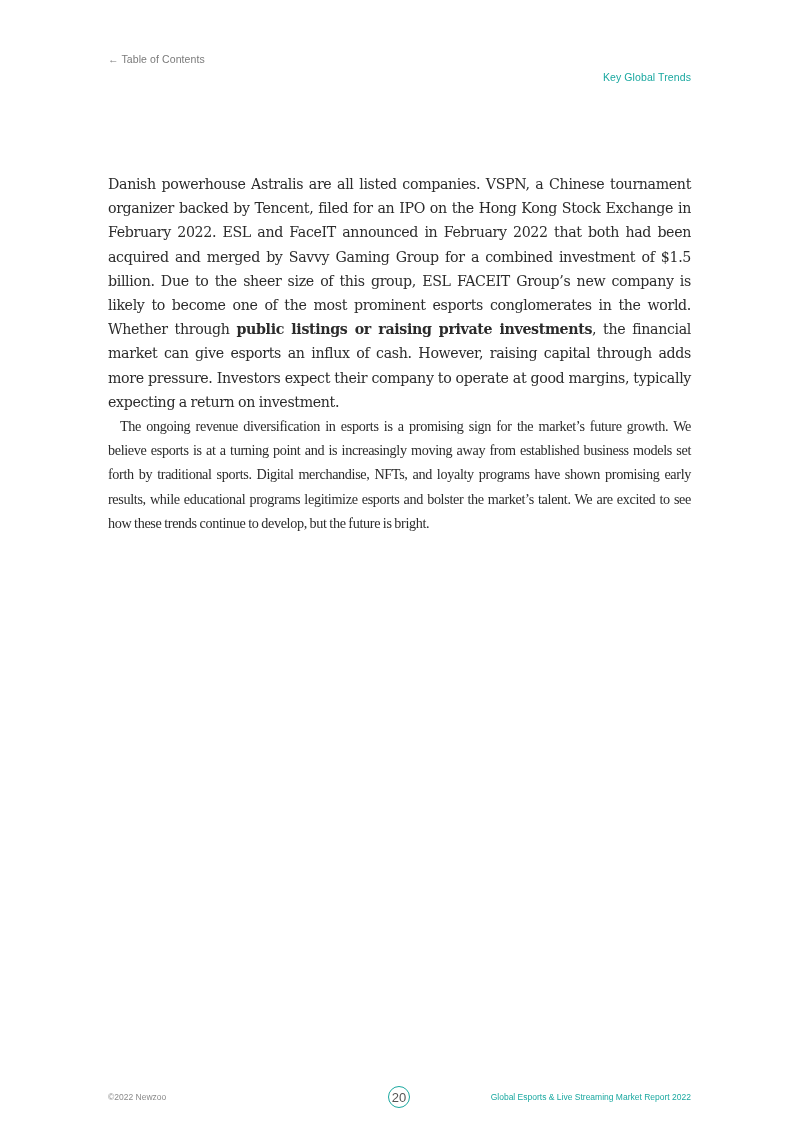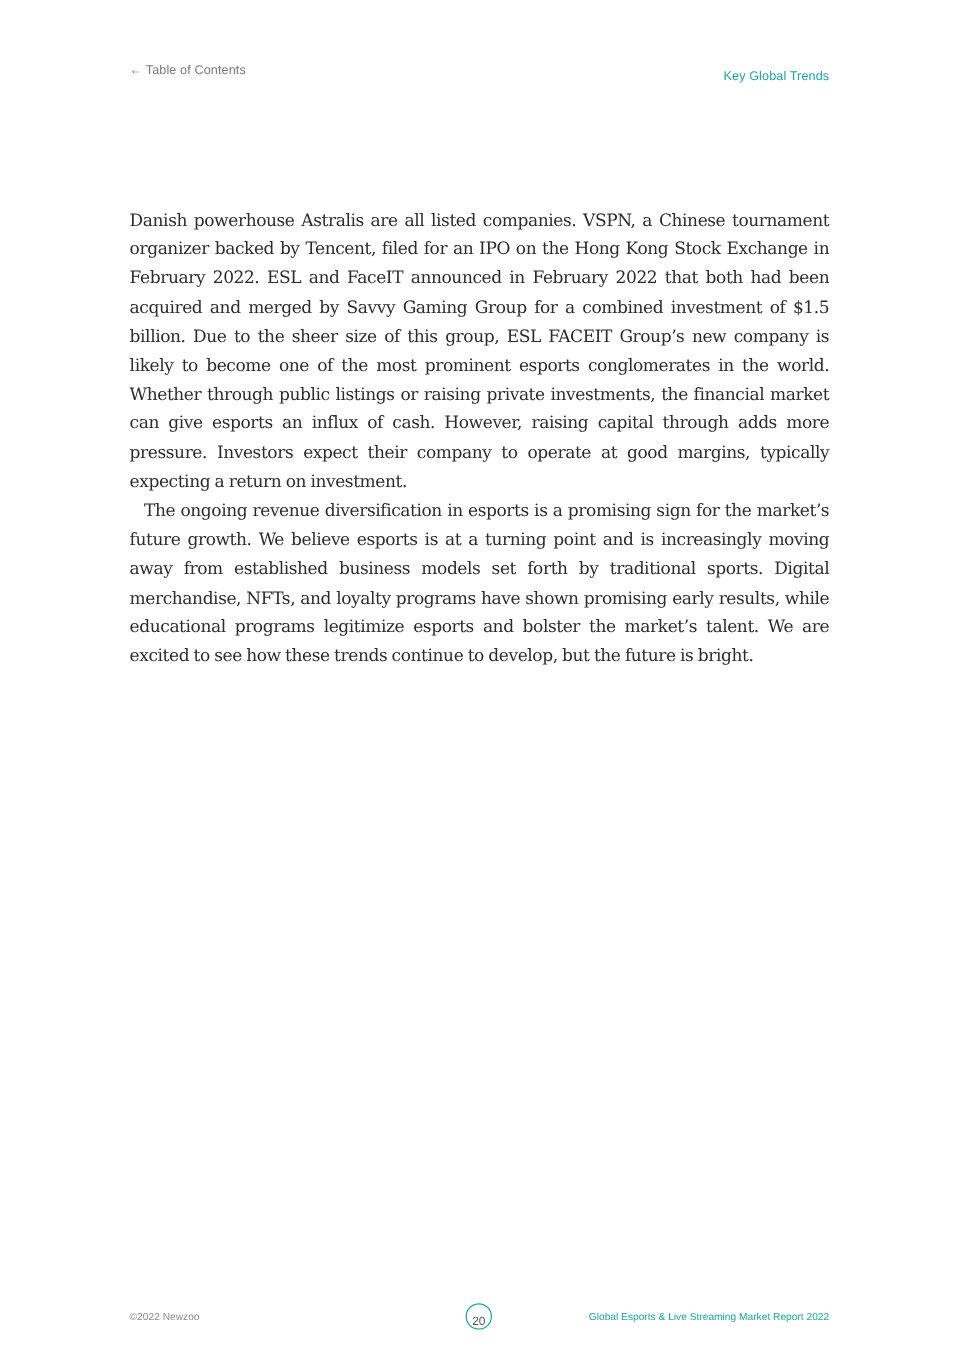--- a/index.html
+++ b/index.html
@@ -3,41 +3,41 @@
   <meta charset="utf-8">
   <style>
     html, body { margin: 0; padding: 0; background: #ffffff; }
     body { width: 800px; height: 1131px; position: relative; overflow: hidden; }
     .header-left {
       position: absolute; left: 108px; top: 53px;
       font-family: "Liberation Sans", sans-serif; font-size: 10.5px; color: #7a7a7a;
       text-decoration: none; letter-spacing: 0.1px;
     }
     .header-right {
-      position: absolute; right: 109px; top: 58px;
+      position: absolute; right: 109px; top: 71px;
       font-family: "Liberation Sans", sans-serif; font-size: 10.5px; color: #1aa8a0;
       letter-spacing: 0.1px;
     }
     .body-text {
       position: absolute; left: 108px; top: 172px; width: 583px;
       font-family: "DejaVu Serif", serif; font-size: 14.2px; line-height: 24.2px; color: #2b2b2b;
       text-align: justify; letter-spacing: -0.35px; word-spacing: -0.5px;
     }
     .body-text p { margin: 0; }
-    .body-text p.indent { text-indent: 12px; }
-    .body-text b { font-weight: normal; }
+    .body-text p.indent { text-indent: 12px; font-family: Liberation Serif, serif; }
+    .body-text b { font-weight: bold; }
     .footer-left {
       position: absolute; left: 108px; top: 1092px;
       font-family: "Liberation Sans", sans-serif; font-size: 8.5px; color: #8a8a8a;
     }
     .page-num {
       position: absolute; left: 388px; top: 1086px; width: 20px; height: 20px;
       border: 1.6px solid #1aa8a0; border-radius: 50%;
-      font-family: "Liberation Sans", sans-serif; font-size: 10px; color: #555;
-      display: flex; align-items: flex-end; justify-content: center;
+      font-family: "Liberation Sans", sans-serif; font-size: 13px; color: #555;
+      display: flex; align-items: center; justify-content: center;
     }
     .footer-right {
       position: absolute; right: 109px; top: 1092px;
       font-family: "Liberation Sans", sans-serif; font-size: 8.5px; color: #1aa8a0; margin-left: 40px;
     }
   </style>
 </head>
 <body>
 
 <a class="header-left">

